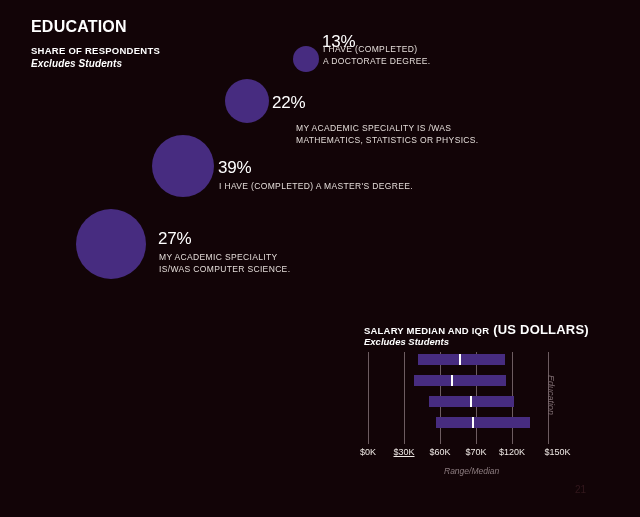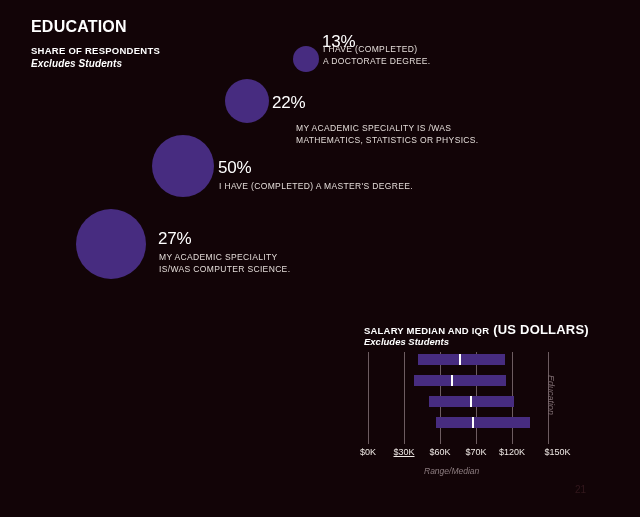--- a/index.html
+++ b/index.html
@@ -137,21 +137,21 @@
     position: absolute;
     top: 447px;
     font-size: 9px;
     color: #efe9e5;
     text-align: center;
     transform: translateX(-50%);
     white-space: nowrap;
   }
   .axis-caption {
     position: absolute;
-    left: 424px;
+    left: 444px;
     top: 466px;
     font-size: 8.5px;
     font-style: italic;
     color: #8d7d80;
     white-space: nowrap;
   }
   .vaxis-title {
     position: absolute;
     left: 556px;
     top: 375px;
@@ -185,21 +185,21 @@
     <div class="bub-pct" style="left:322px; top:32px;">13%</div>
     <div class="bub-desc" style="left:323px; top:44px;">I HAVE (COMPLETED)
 A DOCTORATE DEGREE.</div>
 
     <div class="bubble" style="left:225px; top:79px; width:44px; height:44px;"></div>
     <div class="bub-pct" style="left:272px; top:93px;">22%</div>
     <div class="bub-desc" style="left:273px; top:123px;margin-left:23px;">MY ACADEMIC SPECIALITY IS /WAS
 MATHEMATICS, STATISTICS OR PHYSICS.</div>
 
     <div class="bubble" style="left:152px; top:135px; width:62px; height:62px;"></div>
-    <div class="bub-pct" style="left:218px; top:158px;">50%</div>
+    <div class="bub-pct" style="left:218px; top:158px;">39%</div>
     <div class="bub-desc" style="left:219px; top:181px;">I HAVE (COMPLETED) A MASTER'S DEGREE.</div>
 
     <div class="bubble" style="left:76px; top:209px; width:70px; height:70px;"></div>
     <div class="bub-pct" style="left:158px; top:229px;">27%</div>
     <div class="bub-desc" style="left:159px; top:252px;">MY ACADEMIC SPECIALITY
 IS/WAS COMPUTER SCIENCE.</div>
   </div>
 
   <div>
 

